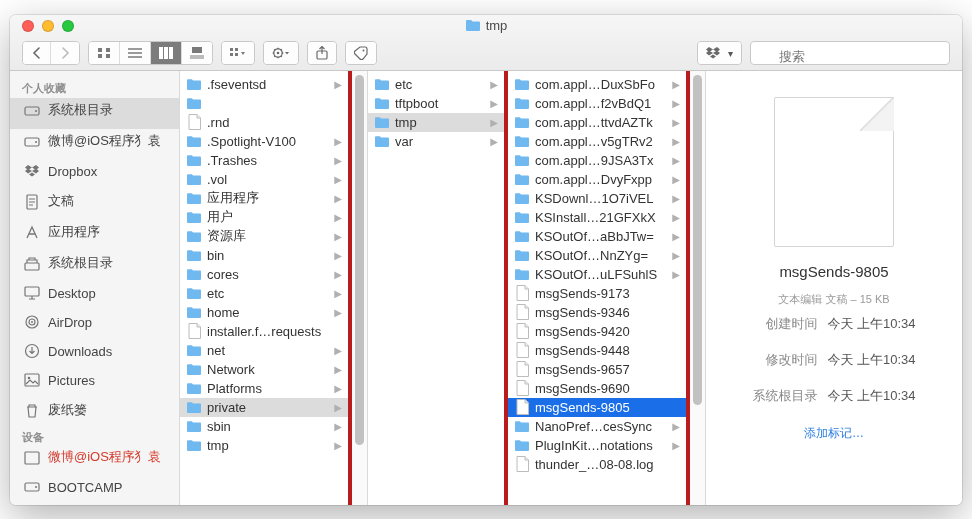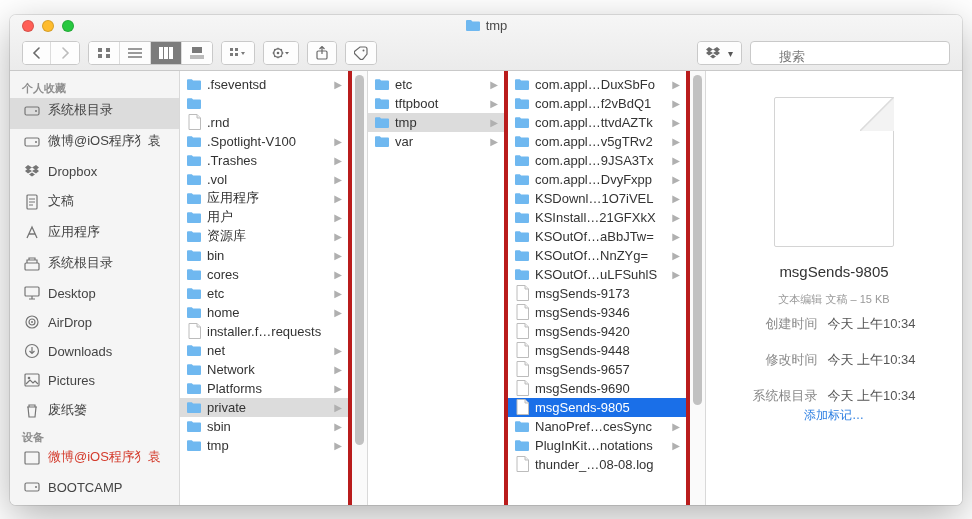--- a/index.html
+++ b/index.html
@@ -38,21 +38,21 @@
 .entry .chev{margin-left:auto;color:#b0b0b0;font-size:10px;padding-left:3px}
 .entry .name{overflow:hidden;text-overflow:ellipsis;flex:1}
 .ficon{width:16px;height:16px;flex-shrink:0;display:flex;align-items:center;justify-content:center}
 .preview{flex:1;background:#fff;display:flex;flex-direction:column;align-items:center;padding:18px 20px 10px}
 .docicon{width:120px;height:150px;position:relative;margin:8px 0 16px}
 .docpage{position:absolute;inset:0;background:#fff;border:1px solid #d4d4d4;border-radius:2px}
 .docfold{position:absolute;top:0;right:0;width:34px;height:34px;background:linear-gradient(135deg,transparent 48%,#d4d4d4 49%,#f3f3f3 53%)}
 .pname{font-size:15px;color:#333;margin-bottom:12px}
 .pmeta{font-size:11px;color:#888;display:grid;grid-template-columns:auto auto;gap:18px 10px;text-align:right}
 .pmeta .val{text-align:right;color:#555}
-.addtag{color:#2a7de1;font-size:12px;margin-top:2px}
+.addtag{color:#2a7de1;font-size:12px;margin-top:20px}
 svg{display:block}
 </style>
 </head>
 <body>
 
 <div class="window">
   <div class="titlebar">
     <div class="titlerow">
       <div class="trafficlights">
         <div class="light red"></div>

